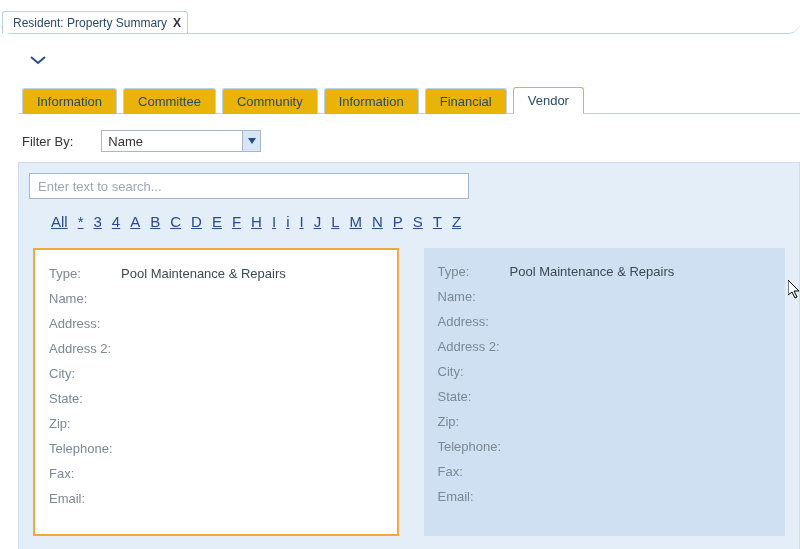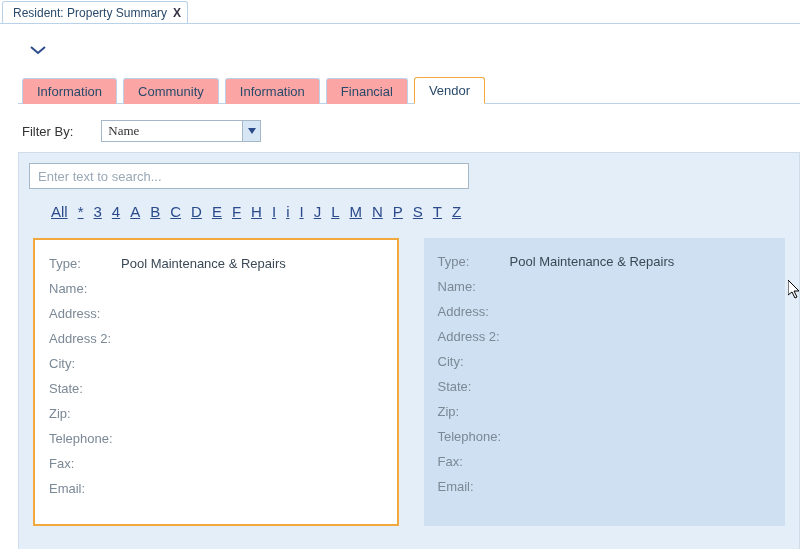--- a/index.html
+++ b/index.html
@@ -6,24 +6,25 @@
   html, body {
     margin: 0; padding: 0;
     font-family: "Segoe UI", Tahoma, sans-serif;
     font-size: 13px;
     color: #333;
     background: #fff;
     width: 800px; height: 549px;
     overflow: hidden;
   }
   .doc-tab-bar {
-    height: 24px;
+    height: 34px;
     border-bottom: 1px solid #b9d2e8;
     display: flex;
     align-items: flex-end;
+    border-radius: 12px;
   }
   .doc-tab {
     height: 22px;
     border: 1px solid #b9d2e8;
     border-bottom: none;
     background: #fff;
     padding: 0 6px 0 10px;
     display: flex;
     align-items: center;
     font-size: 12px;
@@ -50,21 +51,21 @@
   }
   .tabs-row {
     display: flex;
     border-bottom: 1px solid #b9d2e8;
     align-items: flex-end;
     padding-left: 4px;
   }
   .tab {
     border: 1px solid #b9d2e8;
     border-bottom: none;
-    background: #fca5a5;
+    background: #eab308;
     color: #2a4a6a;
     padding: 5px 14px;
     margin-right: 6px;
     font-size: 13px;
     border-radius: 3px 3px 0 0;
     cursor: pointer;
     position: relative;
     top: 1px;
   }
   .tab.active {
@@ -82,21 +83,20 @@
     font-size: 13px;
     margin-right: 8px;
   }
   .dropdown {
     display: flex;
     align-items: center;
     border: 1px solid #a6b7c8;
     height: 22px;
     width: 160px;
     background: #fff;
-    font-family: Liberation Serif, serif;
   }
   .dropdown-text {
     flex: 1;
     padding: 0 6px;
     font-size: 13px;
     color: #333;
   }
   .dropdown-btn {
     width: 18px; height: 100%;
     background: #d7e6f5;
@@ -181,20 +181,21 @@
 <div class="work-area">
 
   <div class="chevron">
     <svg width="18" height="12" viewBox="0 0 18 12">
       <polyline points="2,3 9,9 16,3" fill="none" stroke="#2a4a8a" stroke-width="2"></polyline>
     </svg>
   </div>
 
   <div class="tabs-row">
     <div class="tab">Information</div>
+    <div class="tab">Committee</div>
     <div class="tab">Community</div>
     <div class="tab">Information</div>
     <div class="tab">Financial</div>
     <div class="tab active">Vendor</div>
   </div>
 
   <div class="filter-row">
     <span class="filter-label">Filter By:</span>
     <div class="dropdown">
       <span class="dropdown-text">Name</span>

